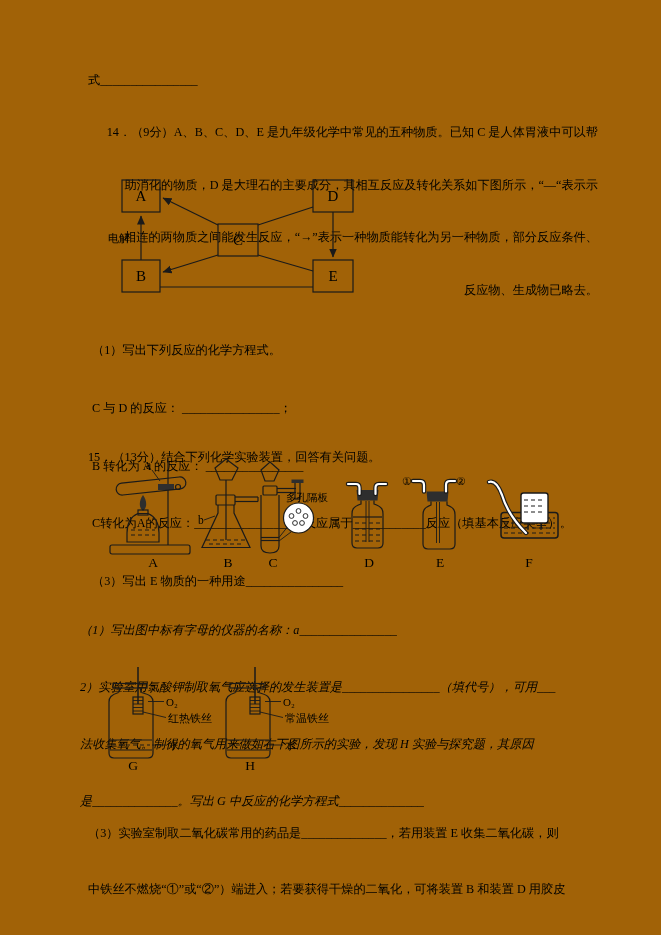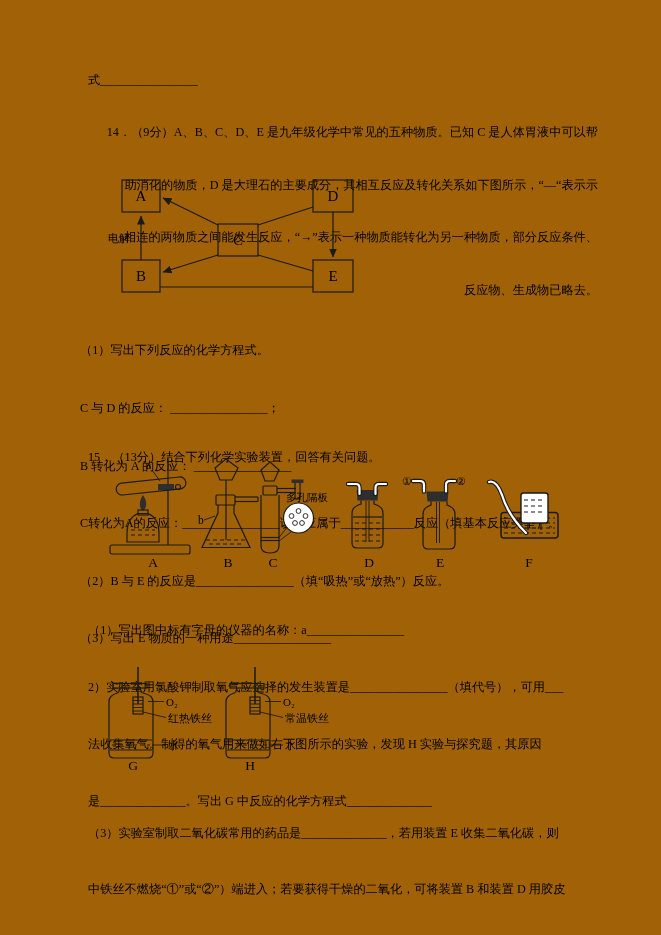--- a/index.html
+++ b/index.html
@@ -6,24 +6,24 @@
   .page{
     position:relative;width:661px;height:935px;background:#a16207;
     font-family:"Liberation Serif","DejaVu Serif",serif;
     color:#000;overflow:hidden;
   }
   .blk{position:absolute;white-space:pre;}
   .tl{font-size:12.2px;white-space:pre;}
   #l-shi{left:88px;top:72px;}
   #q14-para{left:88px;top:89px;line-height:17.5px;width:510px;text-align:right;}
   #rel-svg{position:absolute;left:92px;top:175px;}
-  #q14-items{left:80px;top:303px;line-height:19.2px;width:520px;}
+  #q14-items{left:92px;top:303px;line-height:19.2px;width:520px;}
   #sec3{left:88px;top:413px;line-height:17.8px;width:520px;}
   #app-svg{position:absolute;left:102px;top:454px;}
-  #q15a{left:88px;top:583px;line-height:19px;width:520px;}
+  #q15a{left:80px;top:583px;line-height:19px;width:520px;font-style:italic;}
   #gh-svg{position:absolute;left:100px;top:659px;}
   #q15b{left:88px;top:787px;line-height:18.6px;width:520px;}
 
   svg{display:block;}
   .ln{stroke:#1a1a1a;stroke-width:1.2;fill:none;}
   .ln15{stroke:#1a1a1a;stroke-width:1.5;fill:none;}
   .thn{stroke:#1a1a1a;stroke-width:0.9;fill:none;}
   .dsh{stroke:#1a1a1a;stroke-width:1;fill:none;stroke-dasharray:4 3;}
   .to{stroke:#1a1a1a;stroke-width:4.4;fill:none;stroke-linecap:round;}
   .ti{stroke:#ffffff;stroke-width:2.2;fill:none;stroke-linecap:round;}
@@ -74,21 +74,20 @@
     <text class="nodetxt" x="49" y="106" text-anchor="middle">B</text>
     <text class="nodetxt" x="241" y="106" text-anchor="middle">E</text>
     <text class="cjk11" x="16" y="67">电解</text>
   </svg>
 
   <div class="blk" id="q14-items">
     <div class="tl">（1）写出下列反应的化学方程式。</div>
     <div class="tl">C 与 D 的反应： ________________；</div>
     <div class="tl">B 转化为 A 的反应： ________________</div>
     <div class="tl">C转化为A的反应：________________该反应属于____________反应（填基本反应类型）。</div>
-    <div class="tl">（2）B 与 E 的反应是________________（填“吸热”或“放热”）反应。</div>
     <div class="tl">（3）写出 E 物质的一种用途________________</div>
   </div>
 
   <div class="blk" id="sec3">
     <div class="tl">15．（13分）结合下列化学实验装置，回答有关问题。</div>
   </div>
 
   <svg id="app-svg" width="470" height="122" viewBox="0 0 470 122">
 
     <g>

